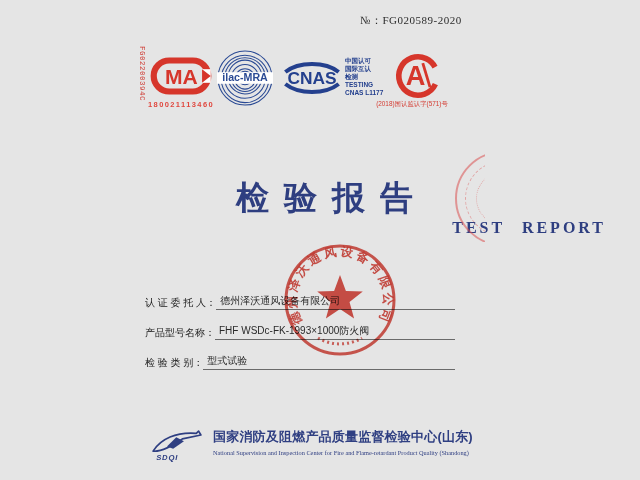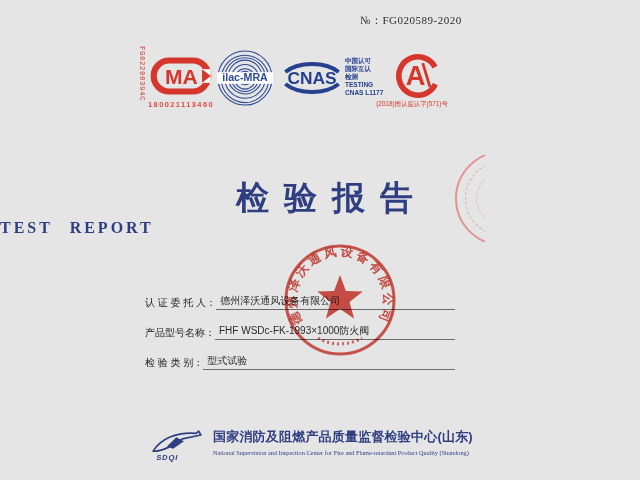--- a/index.html
+++ b/index.html
@@ -37,21 +37,21 @@
     font-size:6.4px; color:#d43c32; text-align:center;
   }
 
   
   .title-zh {
     position:absolute; left:0; top:176px; width:606px; text-align:center;
     font-size:33px; font-weight:bold; color:#2e3e80;
     letter-spacing:15px; padding-left:10px;margin-left:24px;
   }
   .title-en {
-    position:absolute; left:0; top:219px; width:606px; text-align:left;
+    position:absolute; left:0; top:219px; width:606px; text-align:right;
     font-family:"Liberation Serif", serif; font-size:16px; font-weight:bold;
     color:#2e3e80; letter-spacing:3px; word-spacing:10px;
   }
 
   
   .field-row {
     position:absolute; left:145px; width:310px; height:17px;
     display:flex; align-items:flex-end; font-size:10px; color:#1d1d1d;
   }
   .field-label { white-space:pre; flex:0 0 auto; }

